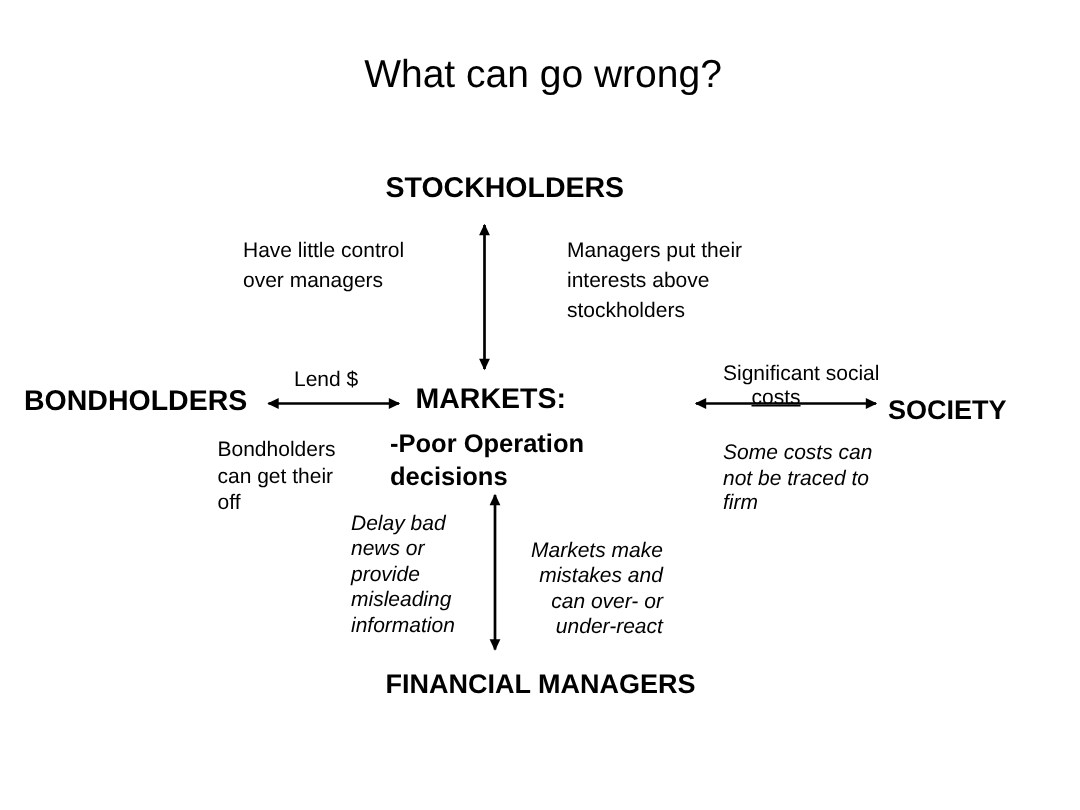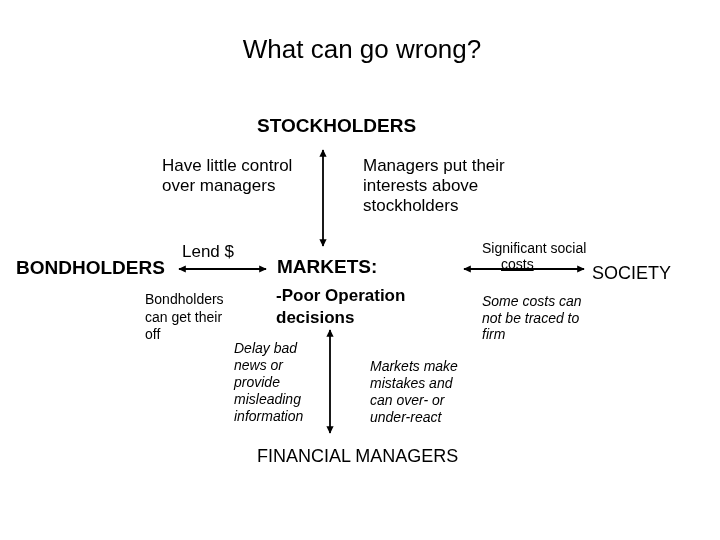--- a/index.html
+++ b/index.html
@@ -7,22 +7,22 @@
     width:720px;height:540px;
     background:#ffffff;
     font-family:"Liberation Sans","DejaVu Sans",sans-serif;
     color:#000000;
     overflow:hidden;
   }
   .slide{position:relative;width:720px;height:540px;background:#ffffff;}
   .abs{position:absolute;white-space:nowrap;}
   .title{font-size:26px;line-height:32px;text-align:center;}
   .node-bold{font-size:19px;font-weight:bold;line-height:24px;}
-  .node-reg{font-size:18px;font-weight:normal;line-height:22px;}
-  .note{font-size:17px;line-height:20px;}
+  .node-reg{font-size:18px;font-weight:bold;line-height:22px;}
+  .note{font-size:14px;line-height:20px;}
   .note-tight{font-size:14px;line-height:17px;font-style:italic;}
   .note-175{font-size:14px;line-height:17.5px;}
   .note-165{font-size:14px;line-height:16.5px;}
   .note-155{font-size:14px;line-height:15.5px;}
   .sub-bold{font-size:17px;font-weight:bold;line-height:22px;}
   .underline{text-decoration:underline;margin-left:19px;}
   svg.arrows{position:absolute;left:0;top:0;width:720px;height:540px;}
   svg.arrows line{stroke:#000000;stroke-width:1.8;}
 </style>
 </head>
@@ -44,33 +44,33 @@
 
   <div class="abs title" style="left:182px;top:33px;width:360px;">What can go wrong?</div>
 
   <div class="abs node-bold" style="left:257px;top:114px;">STOCKHOLDERS</div>
 
   <div class="abs note" style="left:162px;top:156px;">
     <div>Have little control</div>
     <div>over managers</div>
   </div>
 
-  <div class="abs note" style="left:363px;top:156px;">
+  <div class="abs note" style="left:378px;top:156px;">
     <div>Managers put their</div>
     <div>interests above</div>
     <div>stockholders</div>
   </div>
 
   <div class="abs node-bold" style="left:16px;top:256px;">BONDHOLDERS</div>
 
-  <div class="abs note" style="left:182px;top:242px;">Lend $</div>
+  <div class="abs note" style="left:196px;top:242px;">Lend $</div>
 
   <div class="abs node-bold" style="left:277px;top:255px;">MARKETS:</div>
 
-  <div class="abs sub-bold" style="left:276px;top:285px;">
+  <div class="abs sub-bold" style="left:260px;top:285px;">
     <div>-Poor Operation</div>
     <div>decisions</div>
   </div>
 
   <div class="abs note-175" style="left:145px;top:291px;">
     <div>Bondholders</div>
     <div>can get their</div>
     <div>off</div>
   </div>
 
@@ -88,21 +88,21 @@
   </div>
 
   <div class="abs note-tight" style="left:234px;top:340px;">
     <div>Delay bad</div>
     <div>news or</div>
     <div>provide</div>
     <div>misleading</div>
     <div>information</div>
   </div>
 
-  <div class="abs note-tight" style="left:370px;top:358px;">
+  <div class="abs note-tight" style="left:354px;top:358px;text-align:right;">
     <div>Markets make</div>
     <div>mistakes and</div>
     <div>can over- or</div>
     <div>under-react</div>
   </div>
 
   <div class="abs node-reg" style="left:257px;top:445px;">FINANCIAL MANAGERS</div>
 
 </div>
 

